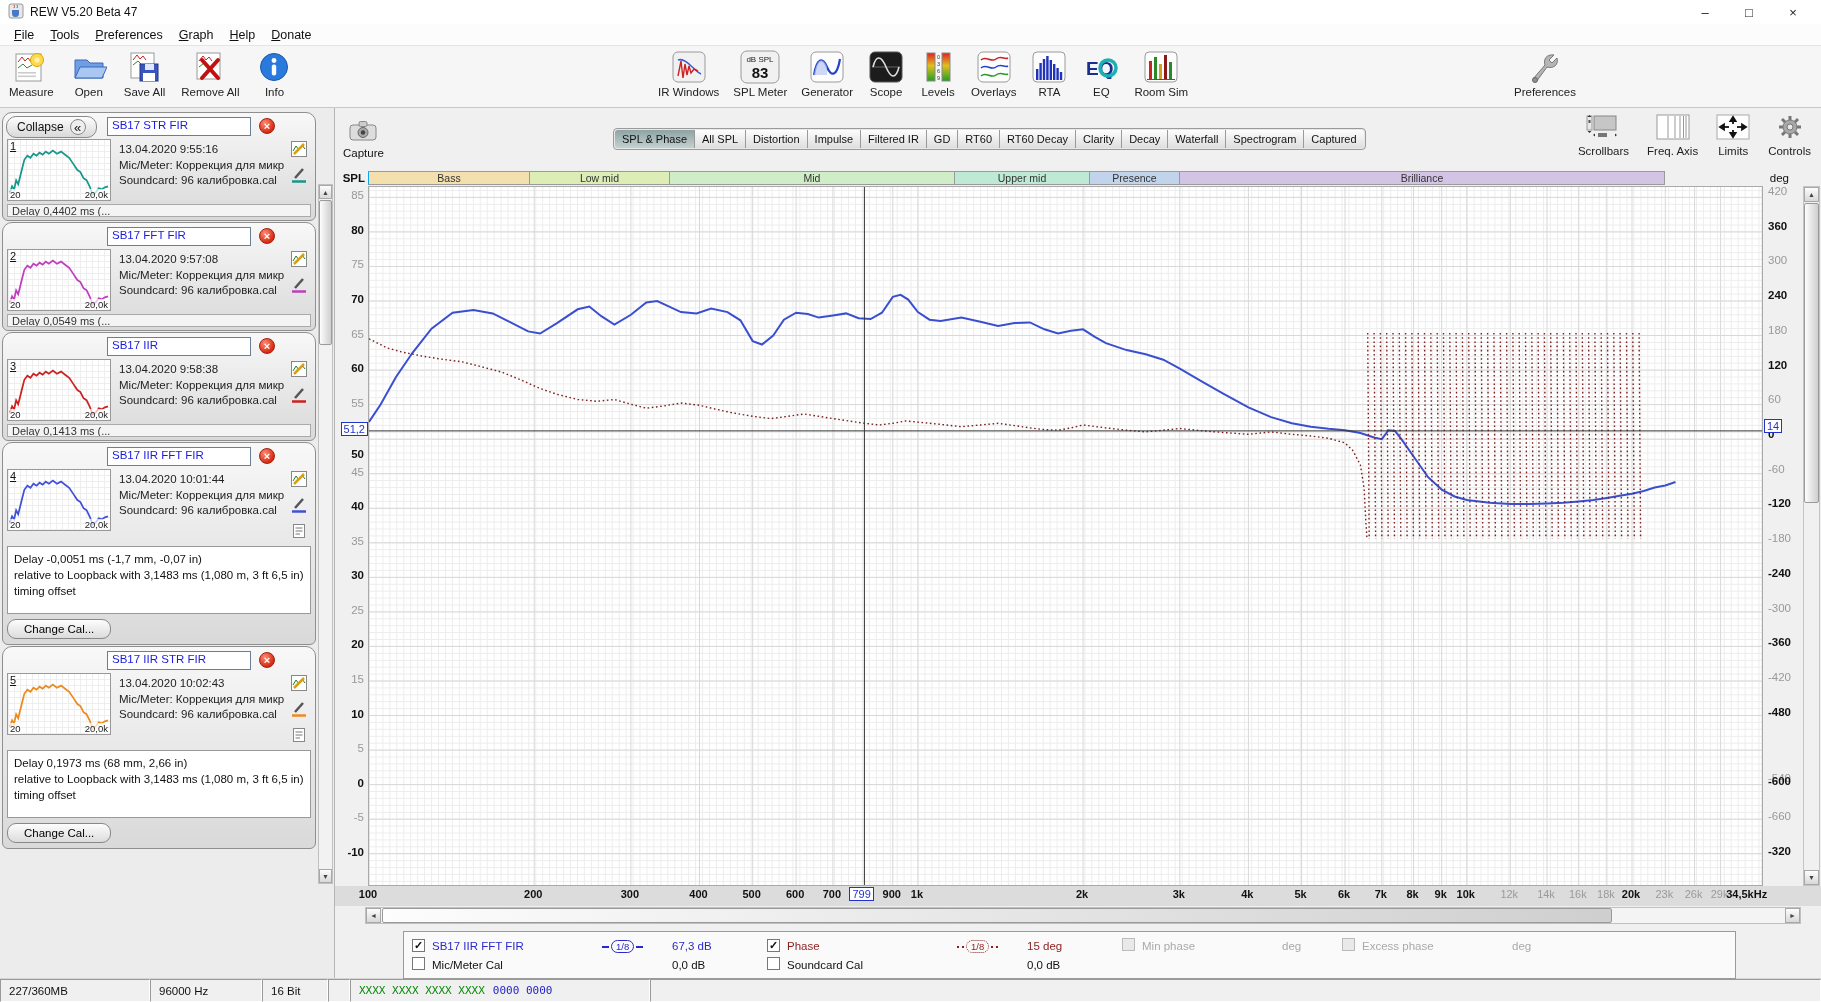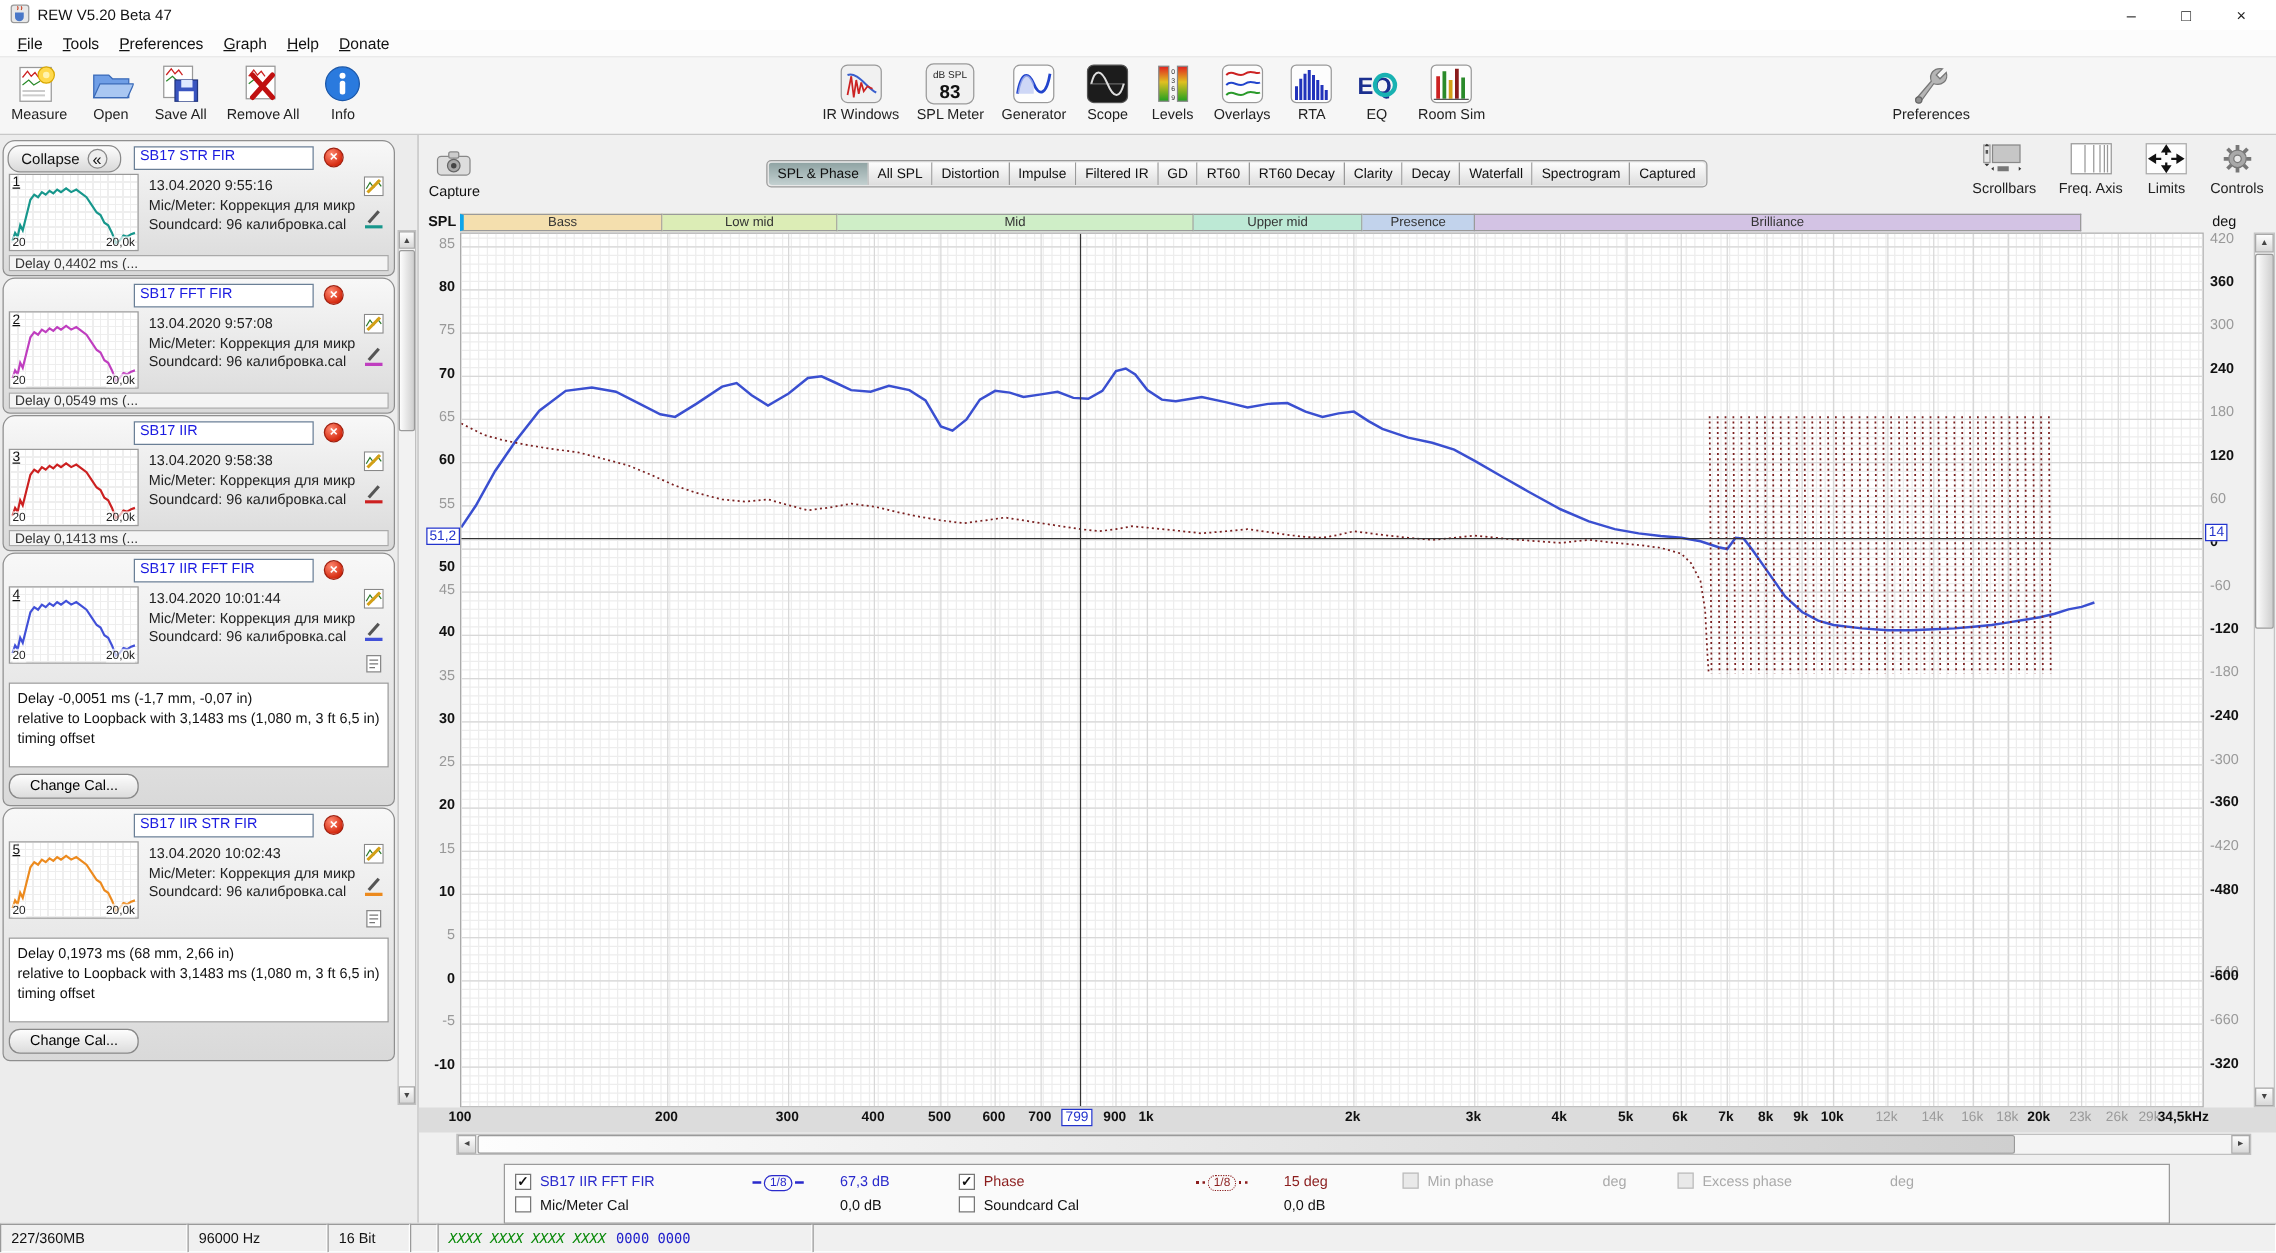--- a/index.html
+++ b/index.html
@@ -88,21 +88,21 @@
   #gbuttons { position:absolute; right:10px; top:4px; display:flex; gap:18px; }
   .gbtn { display:flex; flex-direction:column; align-items:center; gap:3px; font-size:11.5px; color:#222; }
   .gbtn .gico { height:30px; display:flex; align-items:center; }
 
   
   #band-row { height:16px; display:flex; align-items:center; }
   #spl-label { width:33px; text-align:right; padding-right:3px; font-size:11.5px; font-weight:bold; }
   #bands { display:flex; height:14px; }
   .band { border:1px solid #9a9a9a; border-left:none; font-size:10.5px; display:flex; align-items:center;
     justify-content:center; color:#333; overflow:hidden; }
-  .band:first-child { border-left:3px solid #0ea5e9; }
+  .band:first-child { border-left:1px solid #0ea5e9; }
   #deg-label { margin-left:auto; padding-right:32px; font-size:11.5px; }
 
   
   #plot-row { display:flex; height:700px; }
   #left-axis { width:33px; position:relative; }
   #right-axis { width:40px; position:relative; }
   .tick { position:absolute; font-size:11.5px; color:#999; }
   .tick.major { color:#111; font-weight:bold; }
   #left-axis .tick { right:4px; }
   #right-axis .tick { left:5px; }
@@ -132,21 +132,21 @@
   .sm-badge { display:inline-flex; align-items:center; gap:2px; }
   .sm-badge .dash { width:7px; height:0; border-top:2px solid currentColor; }
   .sm-badge .bx { border:1.5px solid currentColor; border-radius:7px; font-size:9.5px; padding:0 4px; }
   .sm-badge.dotted .bx { border-style:dotted; border-radius:9px; }
   .sm-badge.dotted .dash { border-top-style:dotted; }
 
   
   #statusbar { height:24px; display:flex; background:#f0f0f0; border-top:1px solid #d5d5d5; }
   .scell { border:1px solid; border-color:#9a9a9a #fff #fff #9a9a9a; display:flex; align-items:center;
     padding:0 8px; font-size:11.5px; white-space:nowrap; }
-  .bits-green { color:#0a8a0a; font-family:"DejaVu Sans Mono", monospace; font-size:11px;font-style:italic; }
+  .bits-green { color:#0a8a0a; font-family:"DejaVu Sans Mono", monospace; font-size:11px; }
   .bits-blue { color:#2222cc; font-family:"DejaVu Sans Mono", monospace; font-size:11px; margin-left:8px; }
 </style>
 </head>
 <body>
 
 <div id="titlebar">
   <span>
     <svg width="16" height="16">
         <rect x="1" y="1" width="14" height="14" rx="2" fill="#e8e8e8" stroke="#999"></rect>
         <path d="M4,7 h7 v3.5 a3.5,3.5 0 0 1 -7 0 z" fill="#4a78c8"></path>

